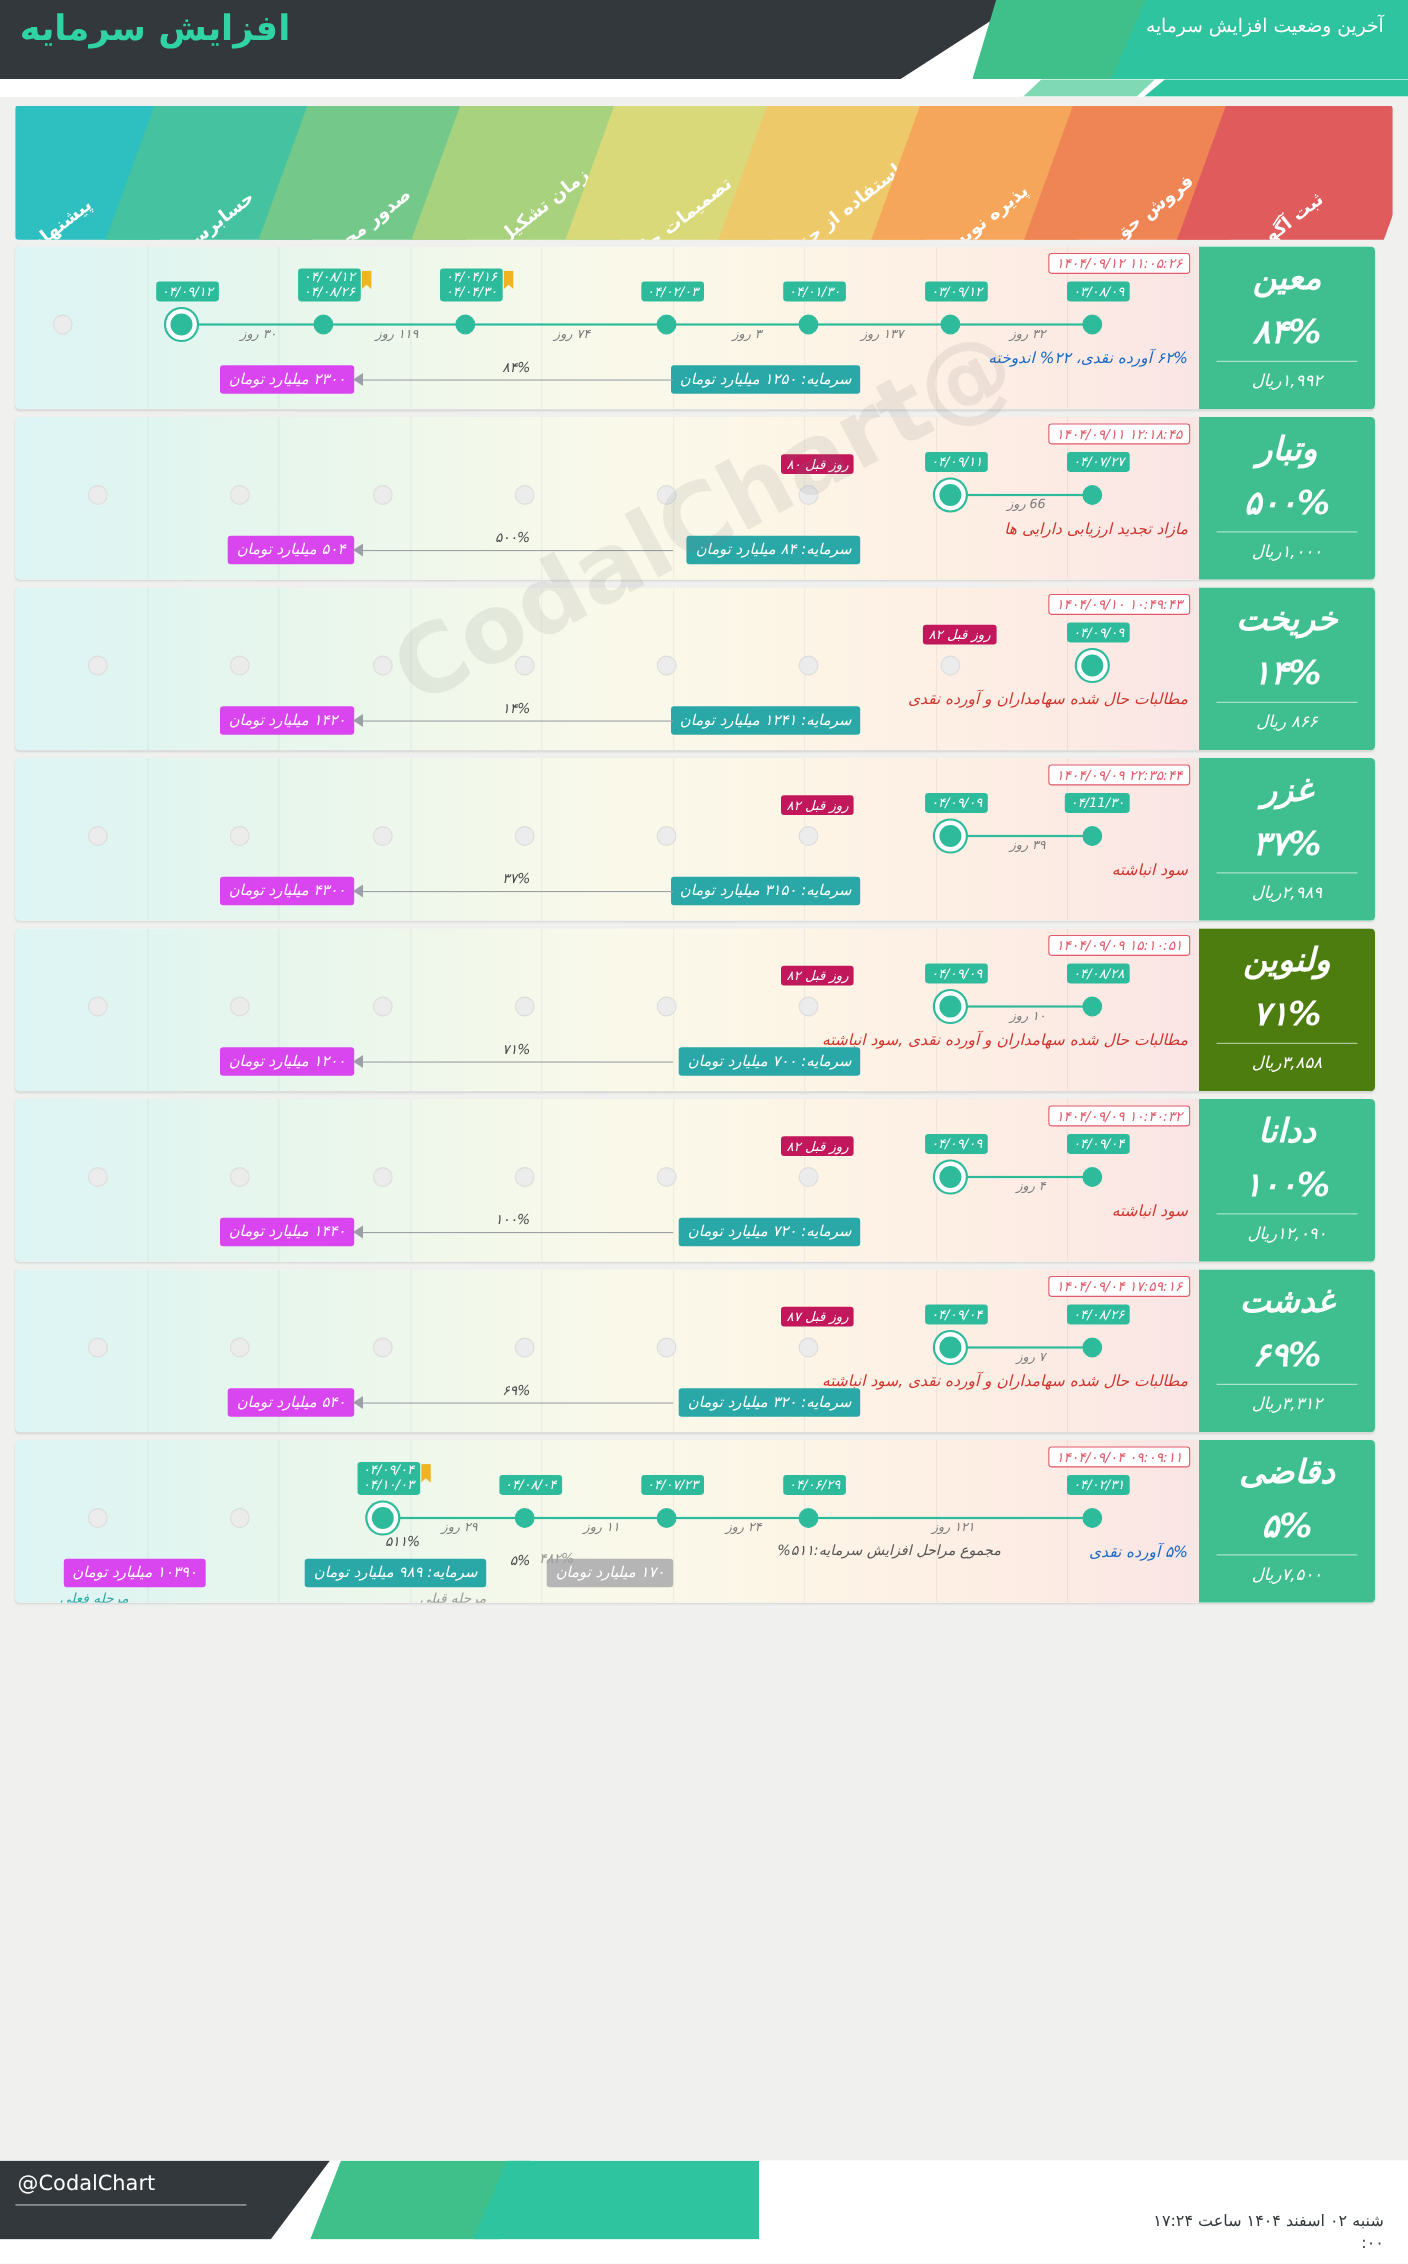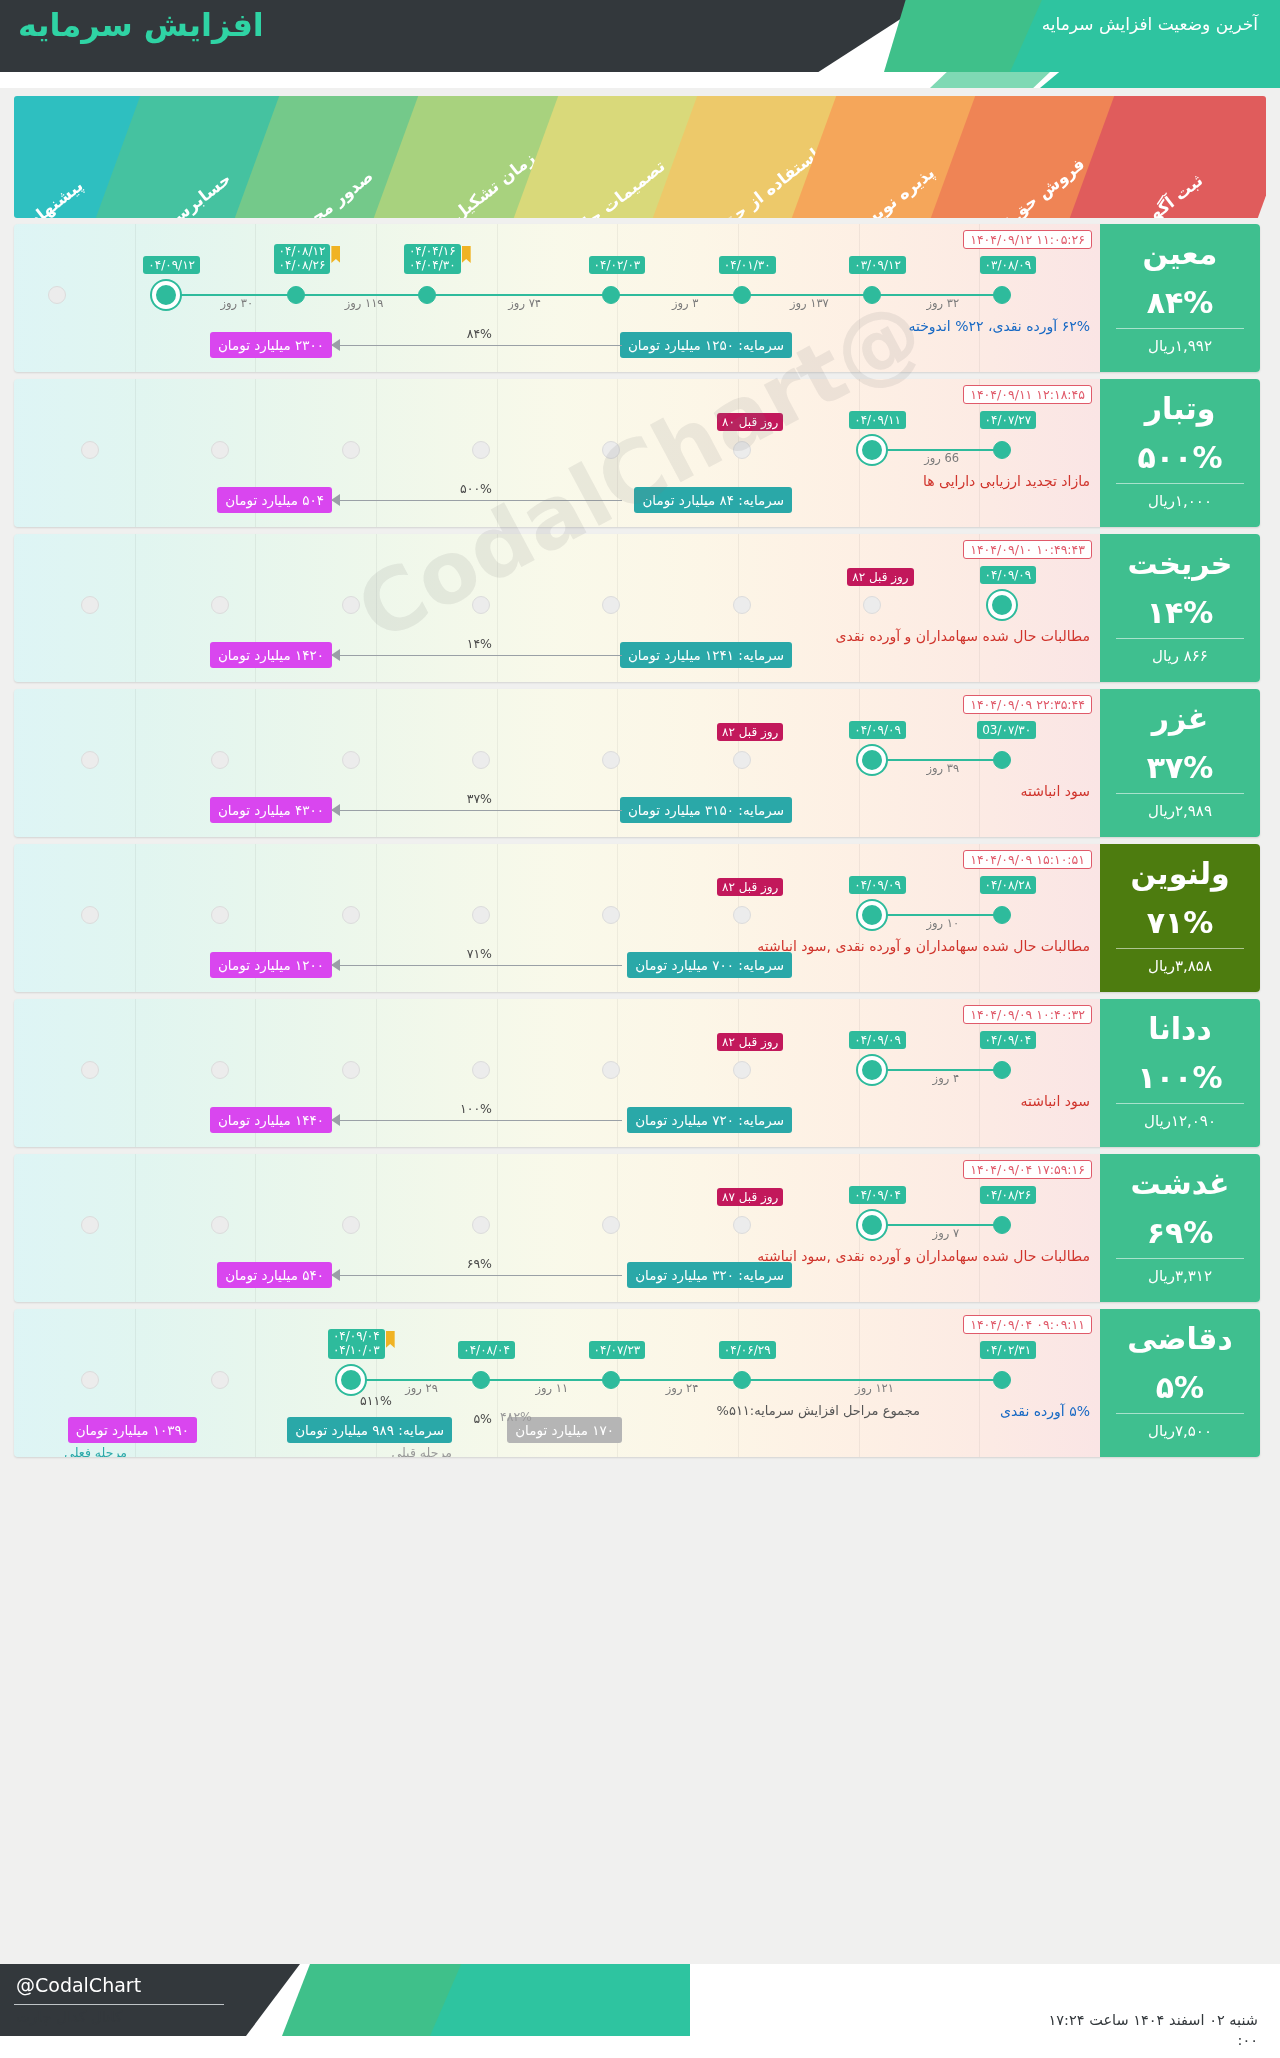--- a/index.html
+++ b/index.html
@@ -57,23 +57,24 @@
   .seg .lbl {
     position:absolute; bottom:6px; left:0; right:0;
     transform: skewX(20deg) rotate(-38deg);
     transform-origin: center;
     color:#ffffff; font-size:16.5px; font-weight:bold;
     text-align:center; white-space:nowrap;
   }
 
   
   .row {
-    position:relative; margin:0 20px 7px 14px; height:148px;
+    position:relative; margin:0 30px 7px 14px; height:148px;
     background:#ffffff; border-radius:4px; overflow:hidden;
     box-shadow:0 1px 2px rgba(0,0,0,.12);
+    font-style:italic;
   }
   .row-body { position:absolute; inset:0 160px 0 0; left:0; right:160px; overflow:hidden; }
   .gradbg { position:absolute; inset:0; opacity:.55; }
   .colgrid { position:absolute; inset:0; }
   .colgrid i {
     position:absolute; top:0; bottom:0; width:1px; background:rgba(0,0,0,.05);
   }
 
   .datechip {
     position:absolute; top:6px; right:8px;
@@ -388,21 +389,21 @@
           <i style="left: 55.5556%;"></i>
           <i style="left: 66.6667%;"></i>
           <i style="left: 77.7778%;"></i>
           <i style="left: 88.8889%;"></i>
         </div>
         <div class="datechip">۱۴۰۴/۰۹/۰۹ ۲۲:۳۵:۴۴</div>
         <div class="tl">
           <div class="seglink" style="right: 9%; width: 12%;"></div>
           <div class="node on" style="right: calc(9% - 9px);"></div>
           <div class="dchip" style="right: calc(9% - 34px); top: -24px;">
-            <div>03/۰۷/۳۰</div>
+            <div>۰۴/11/۳۰</div>
           </div>
           <div class="node big" style="right: calc(21% - 14px);"></div>
           <div class="dchip" style="right: calc(21% - 34px); top: -24px;">
             <div>۰۴/۰۹/۰۹</div>
           </div>
           <div class="gap-lbl" style="right: calc(15% - 22px);">۳۹ روز</div>
           <div class="node" style="right: calc(33% - 9px);"></div>
           <div class="node" style="right: calc(45% - 9px);"></div>
           <div class="node" style="right: calc(57% - 9px);"></div>
           <div class="node" style="right: calc(69% - 9px);"></div>

